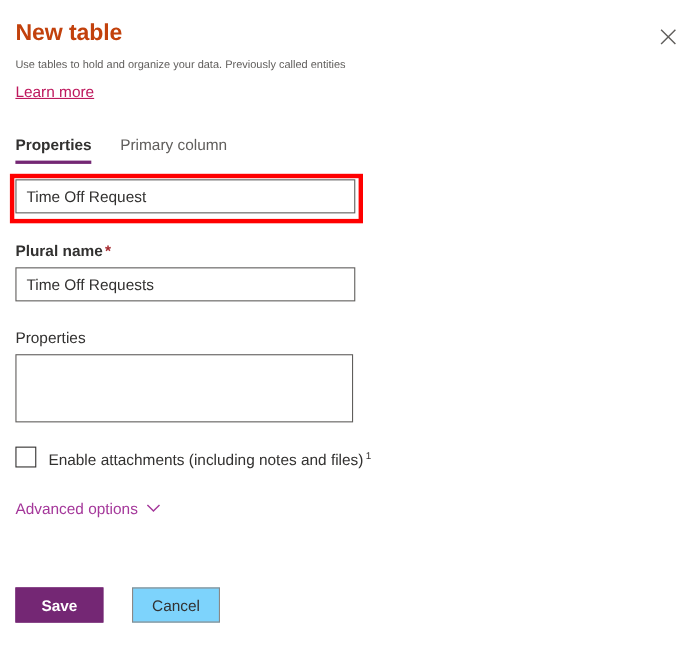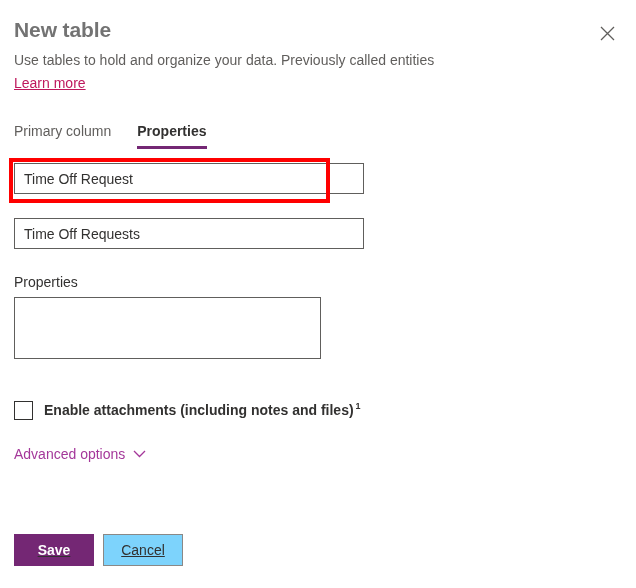--- a/index.html
+++ b/index.html
@@ -25,26 +25,26 @@
   }
 
   
   .header {
     padding: 16px 14px 0 14px;
   }
   .panel-title {
     font-size: 21px;
     font-weight: 600;
     line-height: 28px;
-    color: #737373;
+    color: #c2410c;
     letter-spacing: -0.1px;
     margin: 0;
   }
   .panel-subtitle {
-    font-size: 14px;
+    font-size: 10px;
     line-height: 20px;
     color: #605e5c;
     margin: 6px 0 0 0;
     font-weight: 400;
   }
   .learn-more {
     display: inline-block;
     font-size: 14px;
     line-height: 20px;
     color: #be185d;
@@ -122,21 +122,21 @@
   .field-label.plain {
     font-weight: 400;
   }
   .req {
     color: #a4262c;
     font-weight: 600;
     margin-left: 2px;
   }
 
   .text-input {
-    width: 350px;
+    width: 309px;
     height: 31px;
     border: 1px solid #605e5c;
     background: #ffffff;
     font-family: inherit;
     font-size: 14px;
     color: #323130;
     padding: 0 9px;
     outline: none;
     display: block;
   }
@@ -167,24 +167,23 @@
     pointer-events: none;
   }
 
   .field-display-name { margin-bottom: 0; }
   .spacer-1 { height: 24px; }
   .spacer-2 { height: 23px; }
 
   
   .checkbox-row {
     display: flex;
-    align-items: flex-end;
-    margin-top: 37px;
-    cursor: pointer;
-    font-weight: bold;
+    align-items: center;
+    margin-top: 20px;
+    cursor: pointer;
   }
   .checkbox-box {
     width: 19px;
     height: 19px;
     border: 1px solid #323130;
     background: #ffffff;
     flex: 0 0 auto;
   }
   .checkbox-label {
     font-size: 14px;
@@ -217,22 +216,21 @@
     color: #a4379a;
   }
   .chevron { display: block; }
 
   
   .footer {
     position: absolute;
     left: 14px;
     bottom: 22px;
     display: flex;
-    gap: 9px;
-    text-decoration: underline;
+    gap: 26px;
   }
   .btn {
     height: 32px;
     min-width: 80px;
     font-family: inherit;
     font-size: 14px;
     font-weight: 600;
     border: 1px solid transparent;
     cursor: pointer;
     padding: 0 16px;
@@ -263,38 +261,39 @@
 
   <button class="close-btn">
     <span>
       <svg width="15" height="15" viewBox="0 0 15 15" aria-hidden="true">
         <path d="M1 1 L14 14 M14 1 L1 14" stroke="#605e5c" stroke-width="1.3" fill="none"></path>
       </svg>
     </span>
   </button>
 
   <div class="tabs">
+    <button class="tab active">Properties</button>
     <button class="tab">Primary column</button>
-    <button class="tab active">Properties</button>
   </div>
 
   <div class="form">
 
     
     <div class="field field-display-name">
       <div style="position:relative; width:307px;">
         <input class="text-input" type="text" value="Time Off Request" style="">
         <div class="highlight-box"></div>
       </div>
     </div>
 
     <div class="spacer-1"></div>
 
     
     <div class="field">
+      <label class="field-label"><span>Plural name</span><span class="req">*</span></label>
       <input class="text-input" type="text" value="Time Off Requests" style="">
     </div>
 
     <div class="spacer-2"></div>
 
     
     <div class="field">
       <label class="field-label plain">Properties</label>
       <textarea class="textarea-input" style=""></textarea>
     </div>

